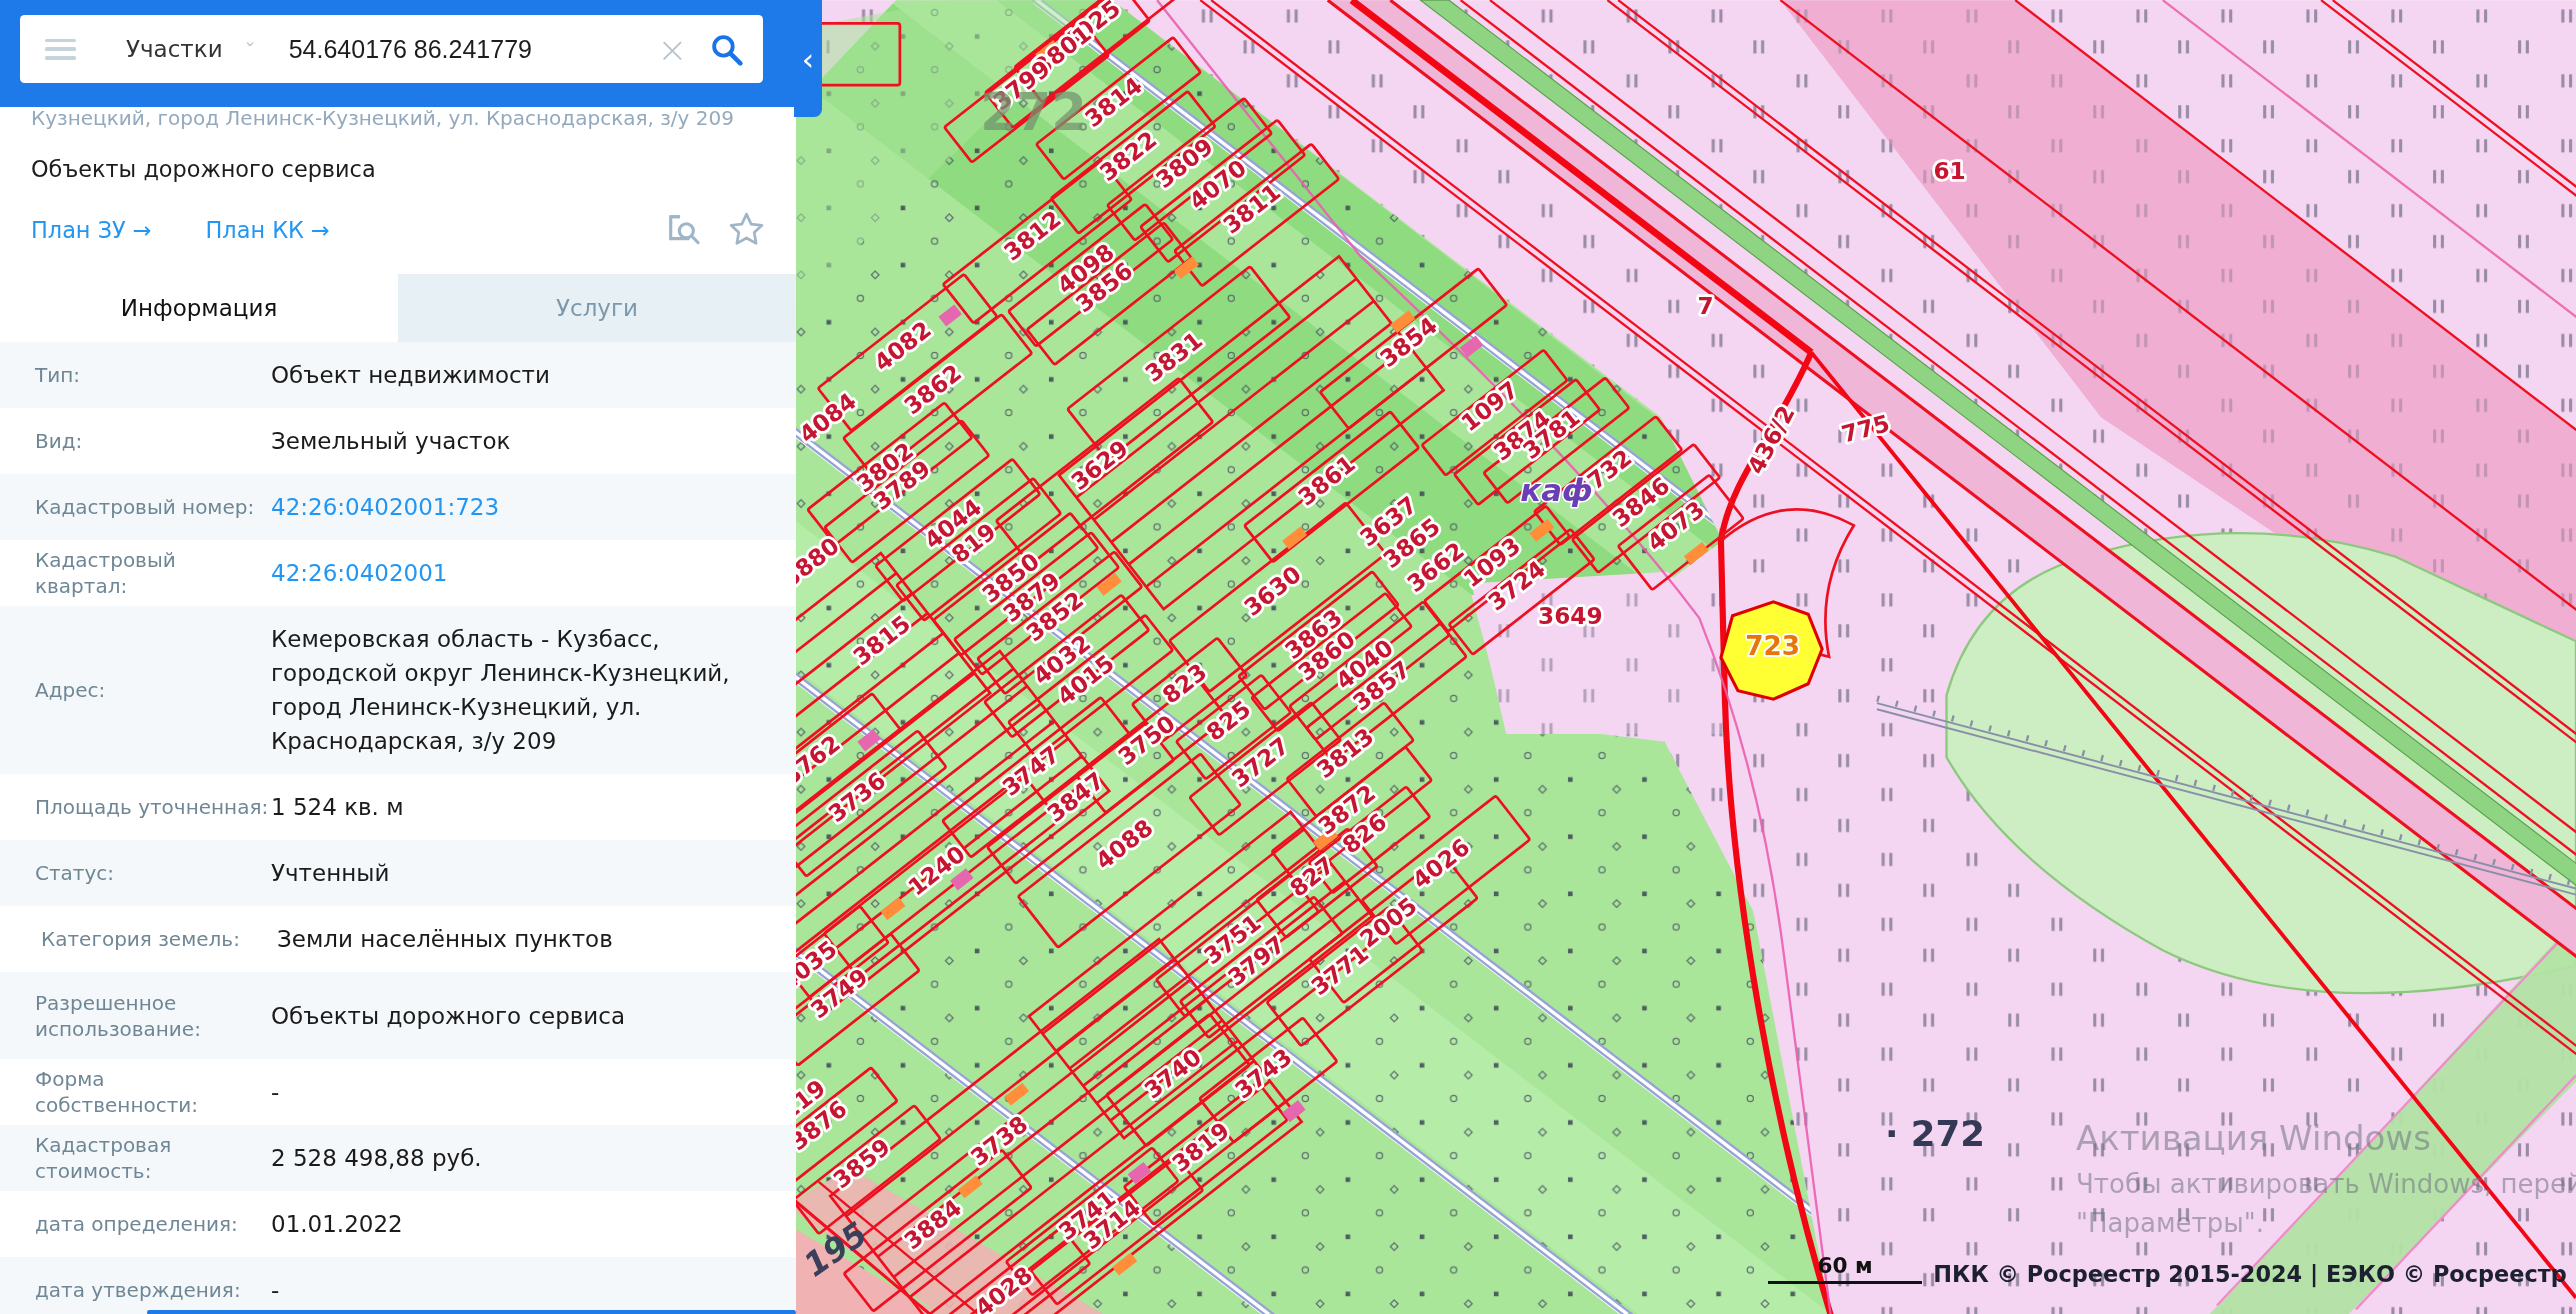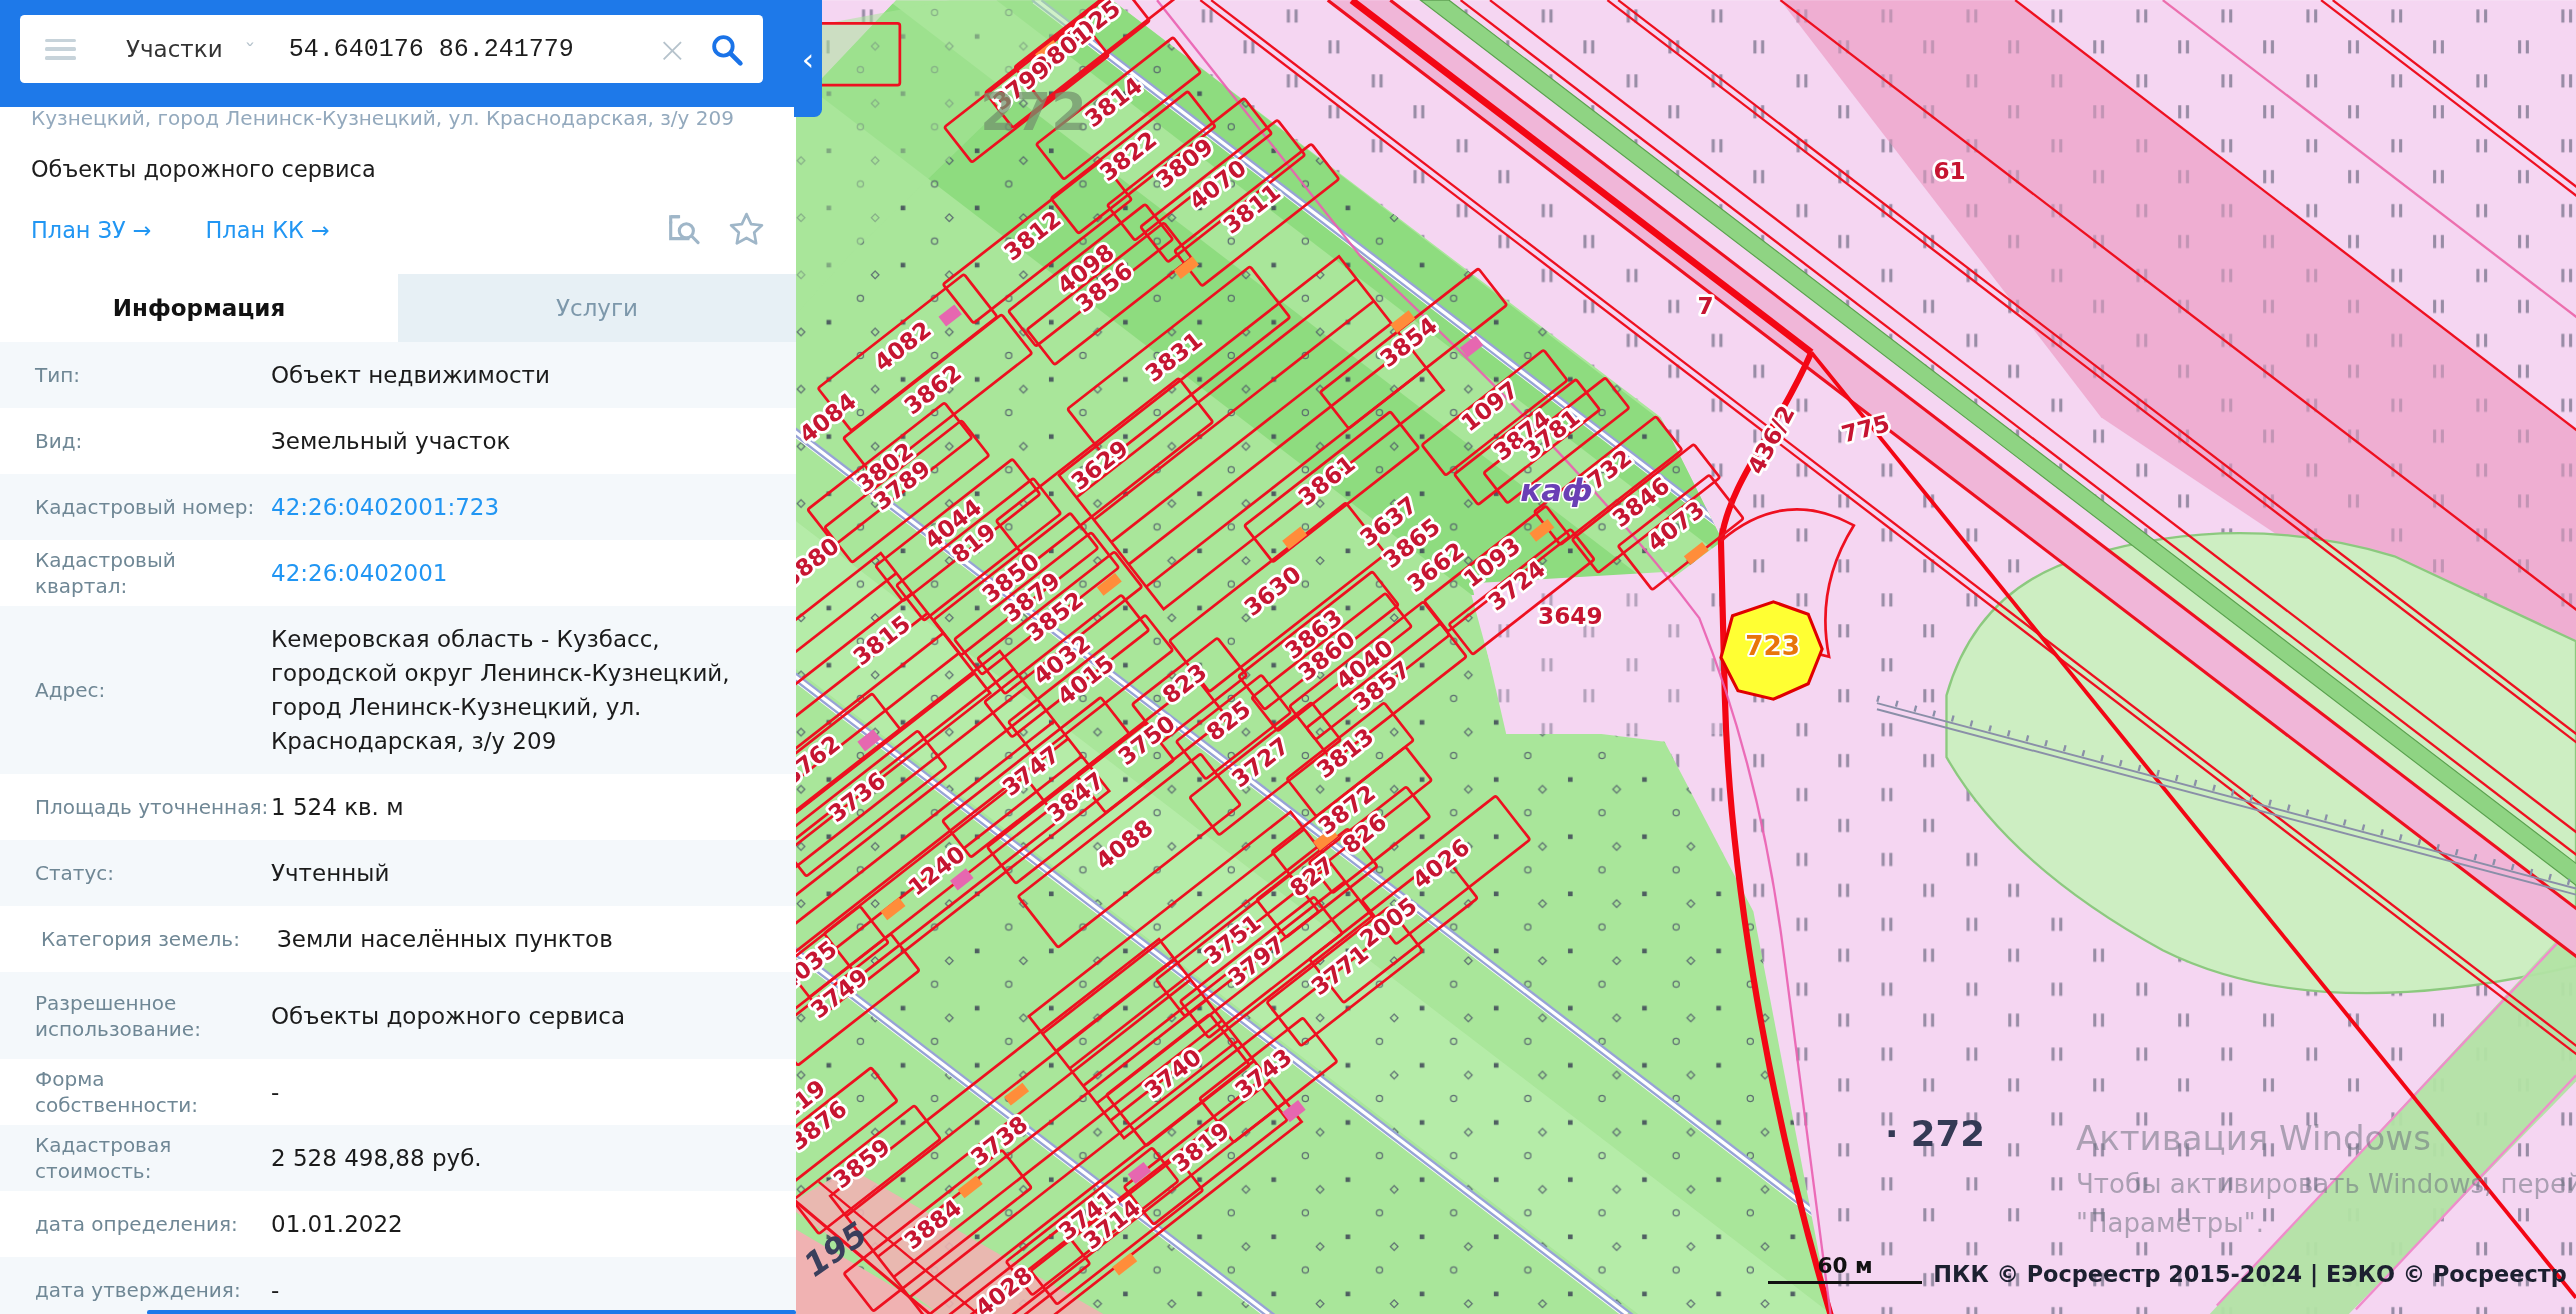--- a/index.html
+++ b/index.html
@@ -25,35 +25,35 @@
   
   #panel{position:absolute;left:0;top:0;width:796px;height:1315px;background:#fff;}
   #searchbar{position:absolute;left:0;top:0;width:821px;height:107px;background:#1e79e9;}
   #searchfield{position:absolute;left:20px;top:15.4px;width:743px;height:68px;background:#fff;
     border-radius:4.6px;display:flex;align-items:center;}
   .hamb{width:31px;height:21.6px;margin-left:25px;display:flex;flex-direction:column;justify-content:space-between;cursor:pointer;}
   .hamb i{display:block;height:3.9px;background:#c7d3da;border-radius:1.5px;}
   #cat{font-size:23px;color:#333;margin-left:50px;}
   .chev{color:#b6c3cc;font-size:23px;margin-left:21.6px;transform:scaleY(.6);}
   #query{border:0;outline:0;font-size:25px;color:#1d1d1d;margin-left:31px;flex:1;
-    font-family:Liberation Mono, monospace;background:transparent;}
+    font-family:Liberation Sans, sans-serif;background:transparent;}
   #clear{color:#b6c3cc;font-size:36px;font-weight:300;margin-right:20px;cursor:pointer;}
   #collapse-tab{position:absolute;left:794px;top:0;width:28px;height:117px;background:#1e79e9;
     border-radius:0 0 7.7px 0;color:#fff;font-size:31px;display:flex;align-items:center;justify-content:center;cursor:pointer;}
   #head{padding:28px 31px 0 31px;}
   #title{font-size:25.5px;font-weight:700;color:#141414;}
   #subtitle{font-size:20px;color:#93a9bd;line-height:29px;margin-top:17px;width:734px;}
   #cat2{font-size:22.4px;color:#1d1d1d;margin-top:23px;}
   #links{margin-top:29px;display:flex;align-items:center;}
   .plink{font-size:22.4px;color:#2196f3;cursor:pointer;margin-right:54px;text-decoration:none;}
   #headicons{margin-left:auto;display:flex;align-items:center;gap:26px;}
   #headicons svg{cursor:pointer;}
   #tabs{display:flex;margin-top:26px;height:68px;}
   .tab{flex:1;display:flex;align-items:center;justify-content:center;font-size:23px;cursor:pointer;}
-  .tab.active{background:#fff;color:#111;font-weight:700;}
+  .tab.active{background:#fff;color:#111;font-weight:400;}
   .tab.inactive{background:#e7f0f5;color:#7d98ab;}
   #rows .row{display:flex;padding:0 0 0 35px;align-items:center;}
   #rows .row.alt{background:#f4f8fb;}
   #rows .lab{width:236px;font-size:20px;color:#6f8795;flex:none;line-height:26px;}
   #rows .val{font-size:23px;color:#1b1b1b;font-weight:500;line-height:34px;width:479px;}
   #rows .val.link{color:#2196f3;font-weight:400;cursor:pointer;}
   #panel-scroll{position:absolute;left:147px;top:1310px;width:649px;height:4.6px;background:#1e79e9;border-radius:2.3px;}
 </style>
 </head>
 <body>

